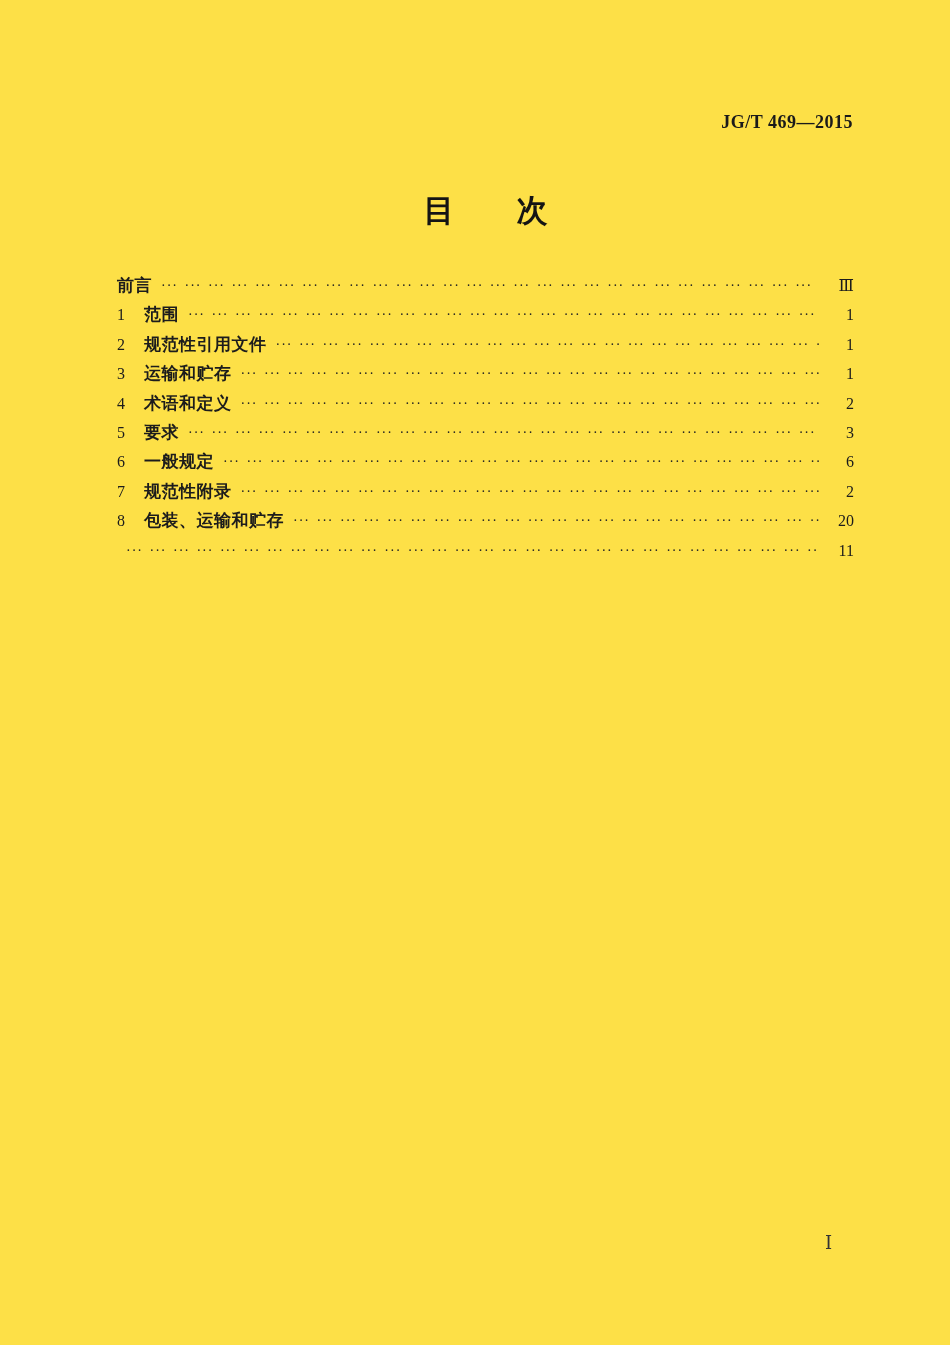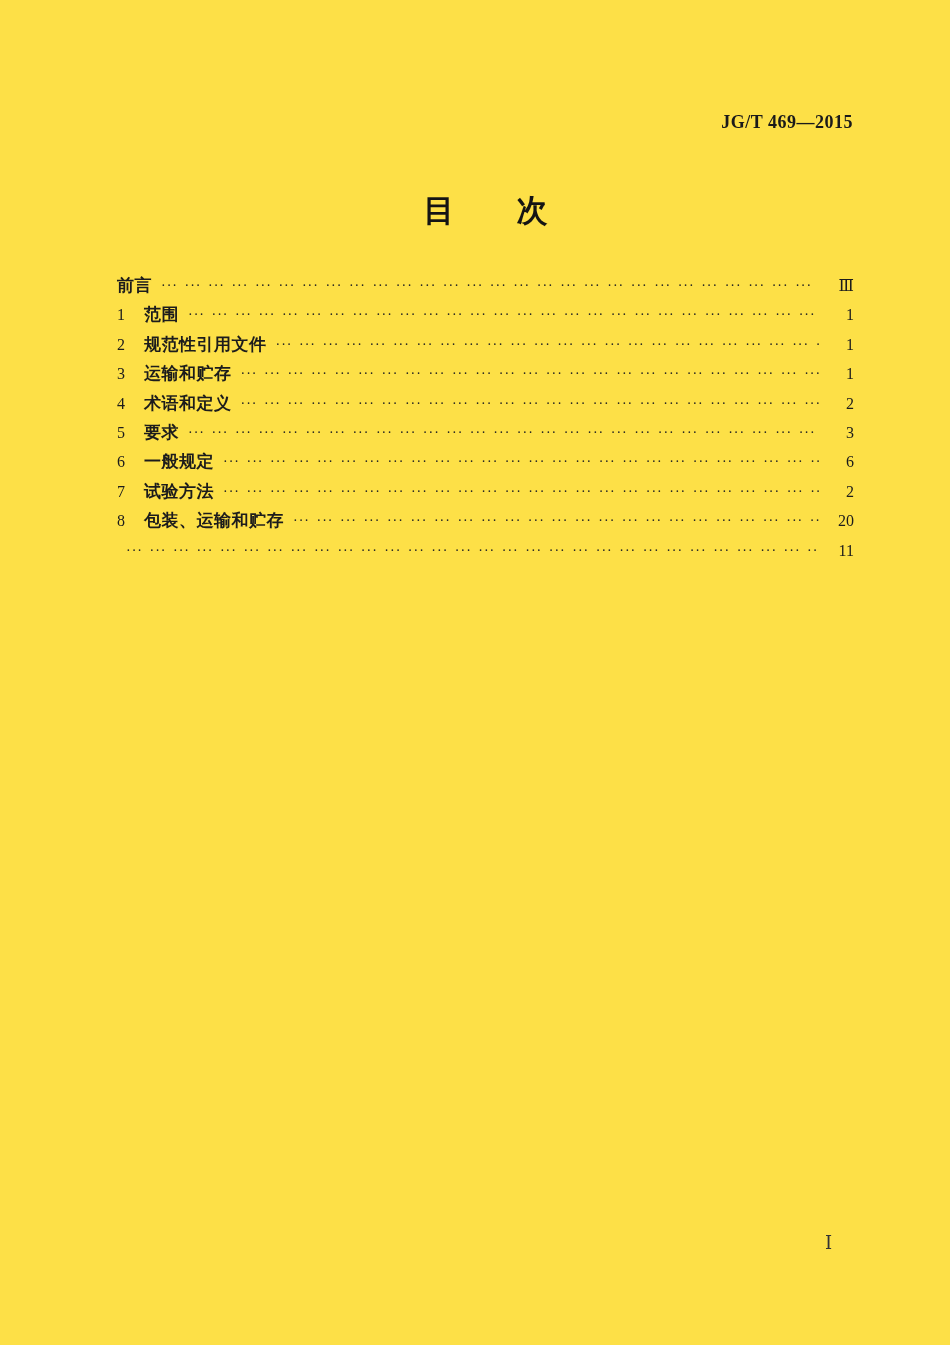--- a/index.html
+++ b/index.html
@@ -136,21 +136,21 @@
       <span class="toc-page">3</span>
     </div>
       <div class="toc-row">
       <span class="toc-num">6</span>
       <span class="toc-label">一般规定</span>
       <span class="toc-leader">··· ··· ··· ··· ··· ··· ··· ··· ··· ··· ··· ··· ··· ··· ··· ··· ··· ··· ··· ··· ··· ··· ··· ··· ··· ··· ··· ··· ··· ··· ··· ··· ··· ··· ··· ··· ··· ··· ··· ··· ··· ··· ··· ··· ··· ··· ··· ··· ··· ··· ··· ··· ··· ··· ··· ··· ··· ··· ··· ··· ··· ··· ··· ··· ··· ··· ··· ··· ··· ··· ··· ··· ··· ··· ··· ··· ··· ··· ··· ··· ··· ··· ··· ··· ··· ··· ··· ··· ··· ···</span>
       <span class="toc-page">6</span>
     </div>
       <div class="toc-row">
       <span class="toc-num">7</span>
-      <span class="toc-label">试验方法</span>
+      <span class="toc-label">规范性附录</span>
       <span class="toc-leader">··· ··· ··· ··· ··· ··· ··· ··· ··· ··· ··· ··· ··· ··· ··· ··· ··· ··· ··· ··· ··· ··· ··· ··· ··· ··· ··· ··· ··· ··· ··· ··· ··· ··· ··· ··· ··· ··· ··· ··· ··· ··· ··· ··· ··· ··· ··· ··· ··· ··· ··· ··· ··· ··· ··· ··· ··· ··· ··· ··· ··· ··· ··· ··· ··· ··· ··· ··· ··· ··· ··· ··· ··· ··· ··· ··· ··· ··· ··· ··· ··· ··· ··· ··· ··· ··· ··· ··· ··· ···</span>
       <span class="toc-page">2</span>
     </div>
       <div class="toc-row">
       <span class="toc-num">8</span>
       <span class="toc-label">包装、运输和贮存</span>
       <span class="toc-leader">··· ··· ··· ··· ··· ··· ··· ··· ··· ··· ··· ··· ··· ··· ··· ··· ··· ··· ··· ··· ··· ··· ··· ··· ··· ··· ··· ··· ··· ··· ··· ··· ··· ··· ··· ··· ··· ··· ··· ··· ··· ··· ··· ··· ··· ··· ··· ··· ··· ··· ··· ··· ··· ··· ··· ··· ··· ··· ··· ··· ··· ··· ··· ··· ··· ··· ··· ··· ··· ··· ··· ··· ··· ··· ··· ··· ··· ··· ··· ··· ··· ··· ··· ··· ··· ··· ··· ··· ··· ···</span>
       <span class="toc-page">20</span>
     </div>
       <div class="toc-row">

